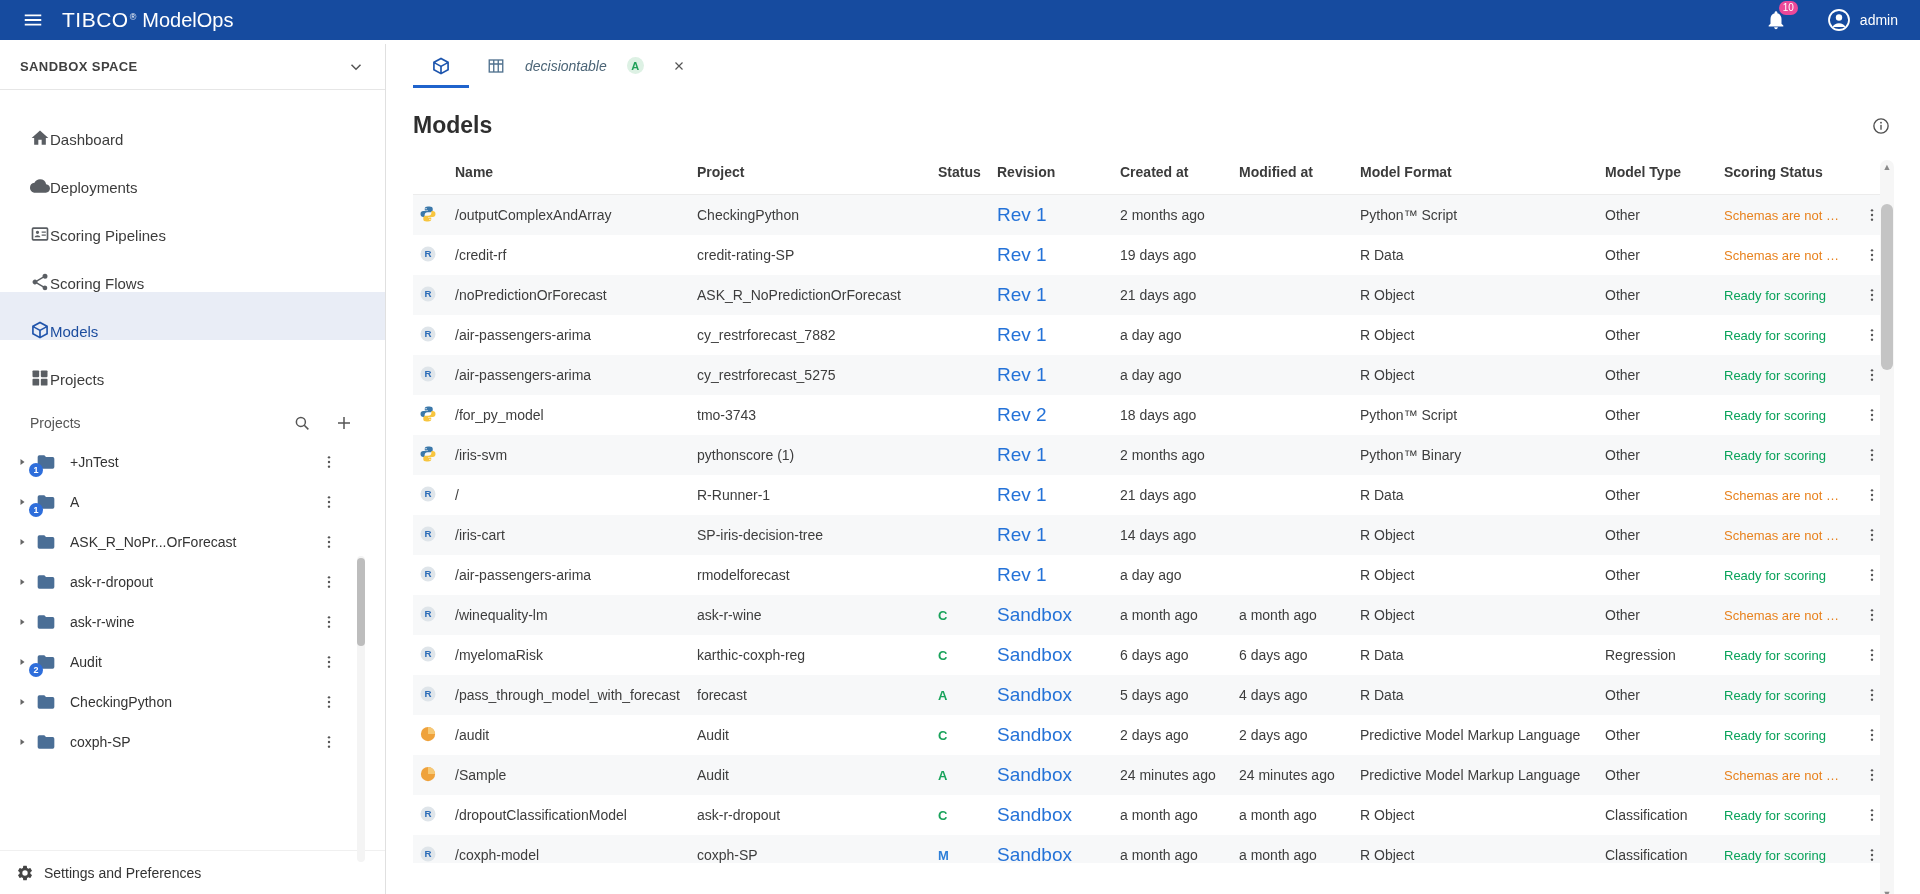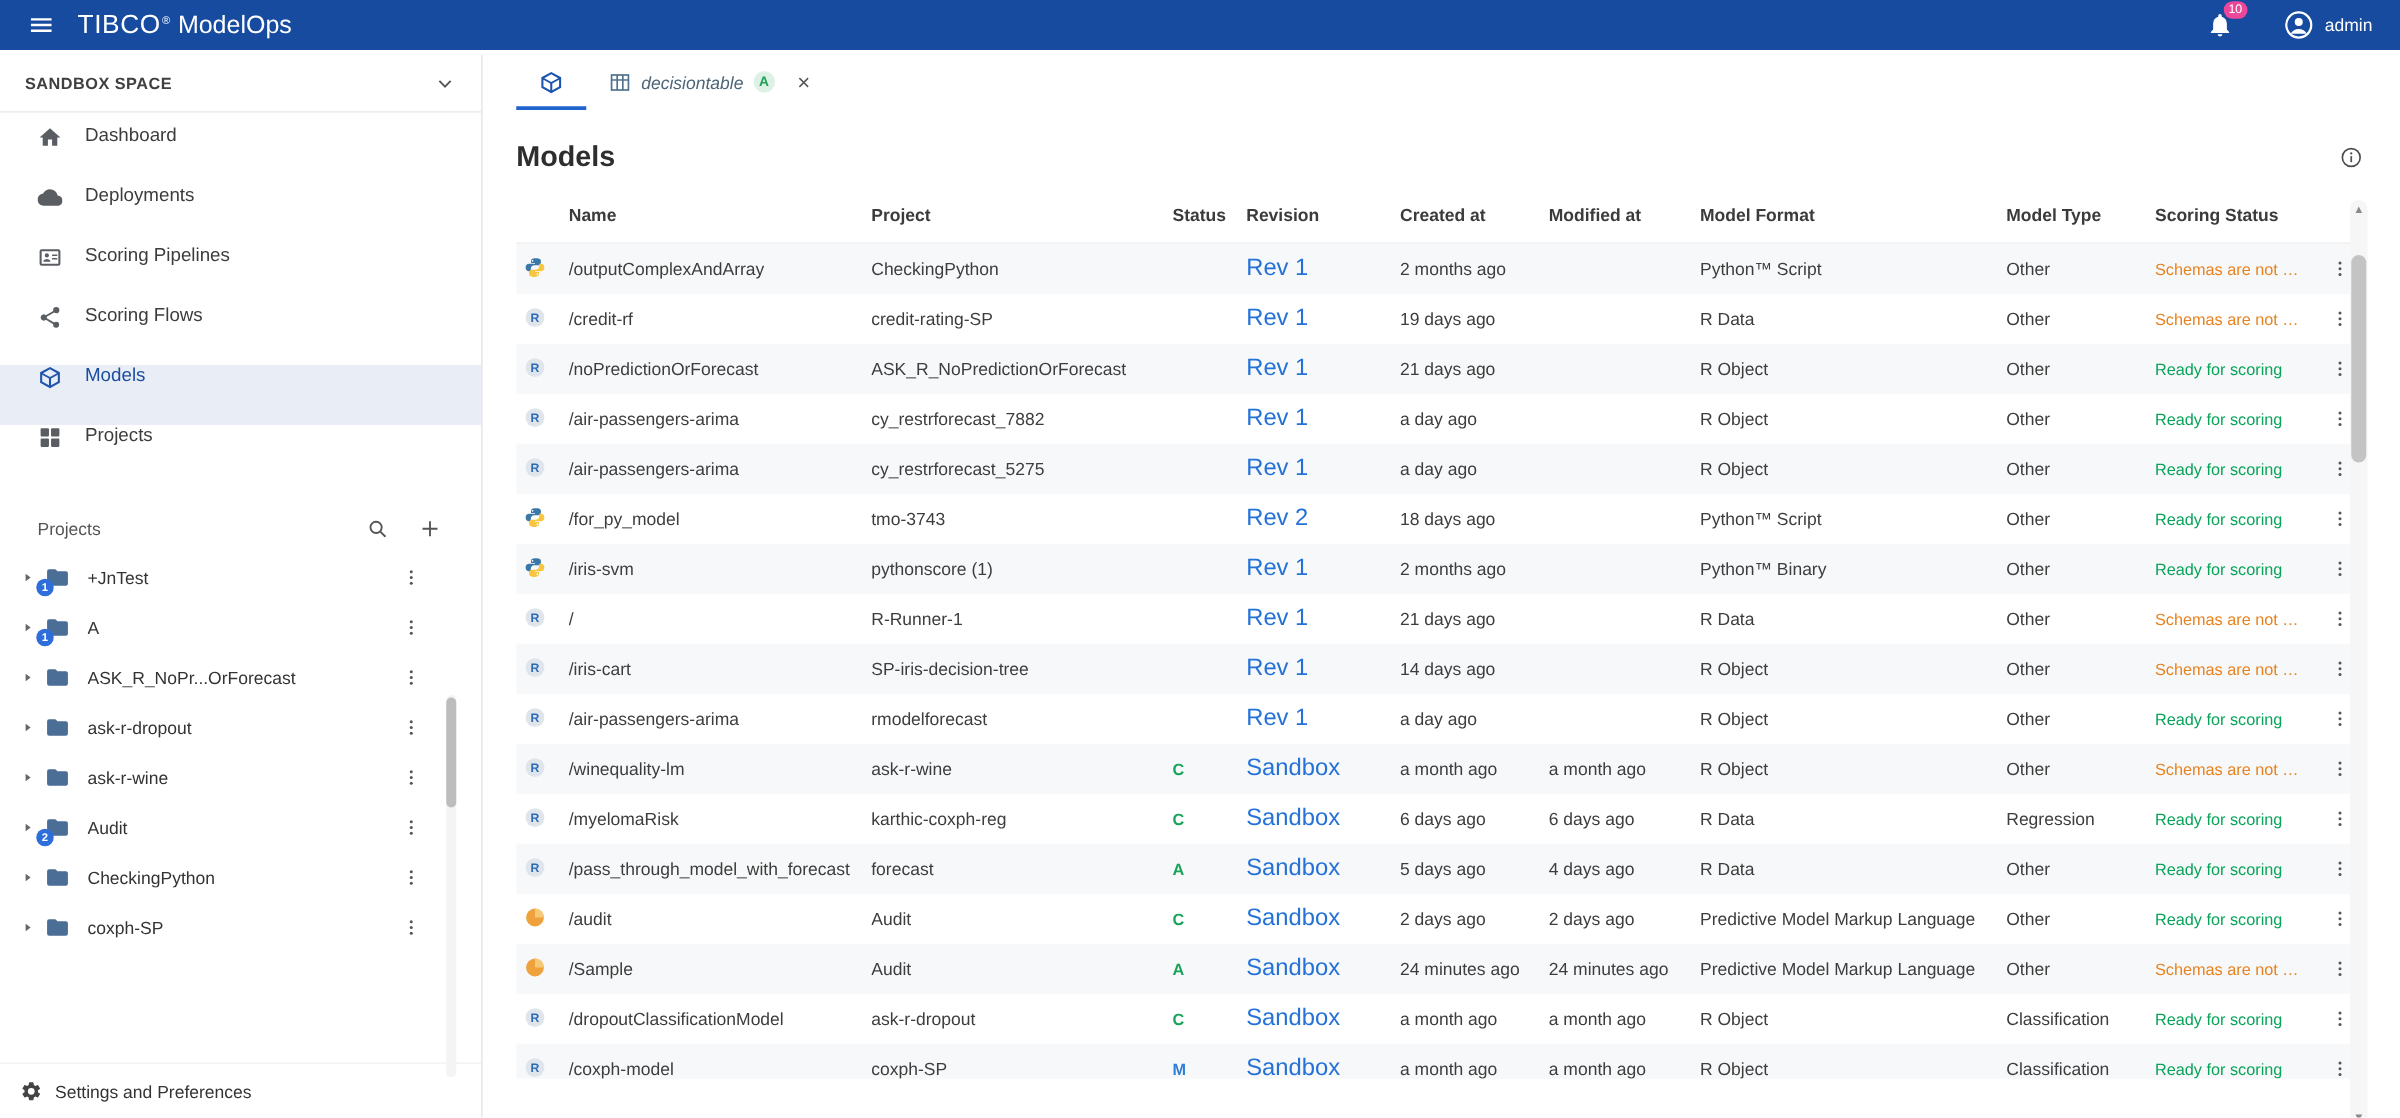--- a/index.html
+++ b/index.html
@@ -22,21 +22,21 @@
   .user-wrap{display:flex;align-items:center;gap:9px;cursor:pointer}
   .avatar{width:24px;height:24px;color:#fff}
   .username{font-size:14px}
 
   
   .sidebar{position:absolute;top:44px;left:0;bottom:0;width:386px;border-right:1px solid #e0e0e0;background:#fff;display:flex;flex-direction:column}
   .space-row{height:46px;flex:0 0 46px;display:flex;align-items:center;justify-content:space-between;padding:0 20px;border-bottom:1px solid #e6e6e6;cursor:pointer}
   .space-label{font-size:13px;font-weight:700;color:#3f3f3f;letter-spacing:.4px}
   .chev{width:18px;height:18px;color:#555}
   .nav{padding-top:10px}
-  .nav-item{height:48px;display:flex;align-items:flex-start;gap:18px;padding:0 30px;font-size:15px;color:#3c3c3c;cursor:pointer}
+  .nav-item{height:48px;display:flex;align-items:flex-end;padding:0 30px;font-size:15px;color:#3c3c3c;cursor:pointer}
   .nav-item .icn{width:20px;height:20px;color:#5a5e63;flex:0 0 20px}
   .nav-item.hover{background:#e9e9e9}
   .nav-item.active{background:var(--c-activebg);color:#1b4c9e}
   .nav-item.active .icn{color:#2155ab}
   .projects-section{margin-top:26px}
   .projects-header{display:flex;align-items:center;padding:0 32px 10px 30px;gap:24px}
   .projects-title{font-size:14px;color:#555;flex:1}
   .projects-header .icn{width:18px;height:18px;color:#555;cursor:pointer}
   .project-item{height:40px;display:flex;align-items:center;padding:0 48px 0 16px;gap:8px;cursor:pointer}
   .p-caret{width:12px;height:12px;color:#666;flex:0 0 12px}
@@ -46,21 +46,21 @@
   .p-kebab{width:16px;height:16px;color:#555;cursor:pointer;flex:0 0 16px}
   .settings-row{margin-top:auto;height:44px;display:flex;align-items:center;gap:10px;padding:0 16px;cursor:pointer;border-top:1px solid #f0f0f0}
   .settings-row .icn{width:18px;height:18px;color:#444}
   .settings-label{font-size:14px;color:#333}
   .sb-scroll{position:absolute;right:20px;top:512px;width:8px;height:306px;background:#f4f4f4;border-radius:4px}
   .sb-thumb{position:absolute;top:2px;left:0;width:8px;height:88px;background:#bdbdbd;border-radius:4px}
 
   
   .main{position:absolute;top:40px;left:387px;right:0;bottom:0;background:#fff}
   .tabs{display:flex;align-items:stretch;height:42px;padding-left:26px;margin-top:6px}
-  .tab{display:flex;align-items:center;gap:8px;padding:0 18px;border-bottom:3px solid transparent;cursor:pointer}
+  .tab{display:flex;align-items:center;gap:20px;padding:0 18px;border-bottom:3px solid transparent;cursor:pointer}
   .tab.active{border-bottom-color:#1f63cc}
   .tab-cube{width:20px;height:20px;color:#1d55ae}
   .tab-table-icon{width:18px;height:18px;color:#51728f}
   .tab-label{font-size:14px;font-style:italic;color:#4c6577}
   .tab-badge{width:17px;height:17px;border-radius:50%;background:#ddf1e4;color:#1fa058;font-size:11px;font-weight:700;display:flex;align-items:center;justify-content:center}
   .tab-close{width:14px;height:14px;color:#555;margin-left:8px;cursor:pointer}
   .title-row{display:flex;align-items:center;justify-content:space-between;padding:24px 30px 0 26px}
   .page-title{font-size:23px;font-weight:700;color:#2e2e2e}
   .info-icn{width:18px;height:18px;color:#4f4f4f;cursor:pointer}
 

